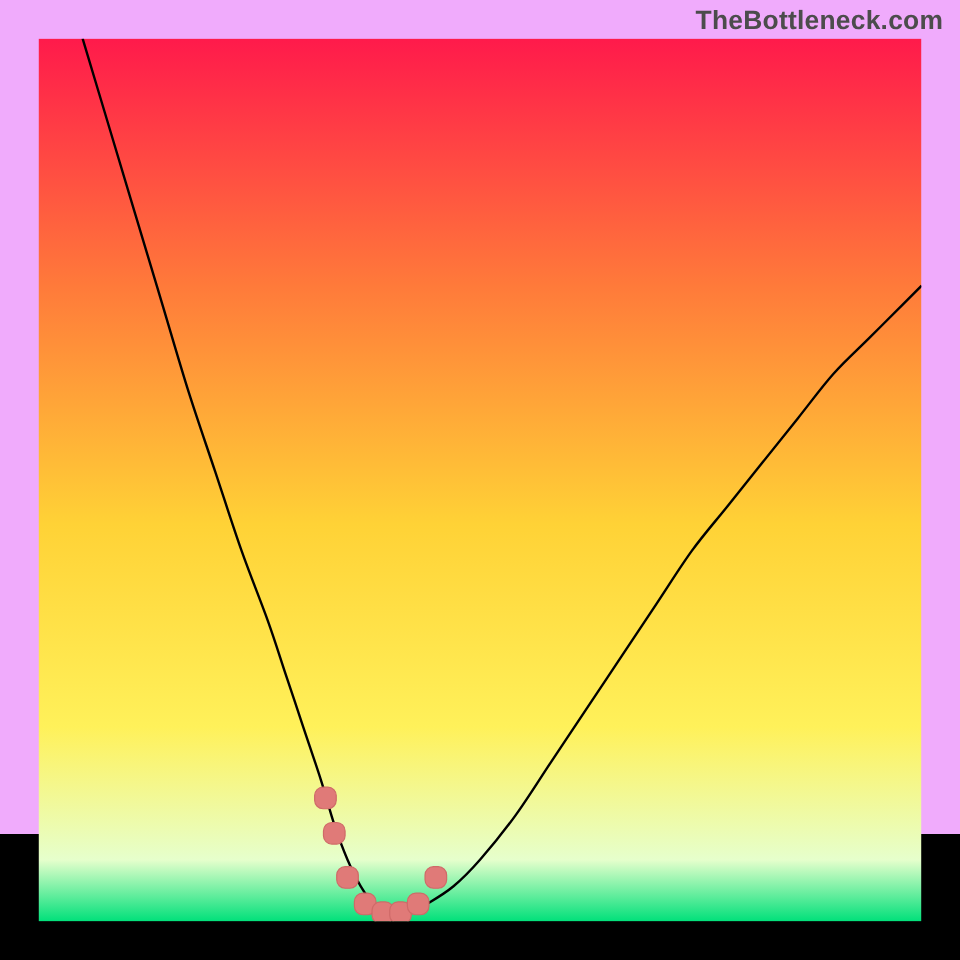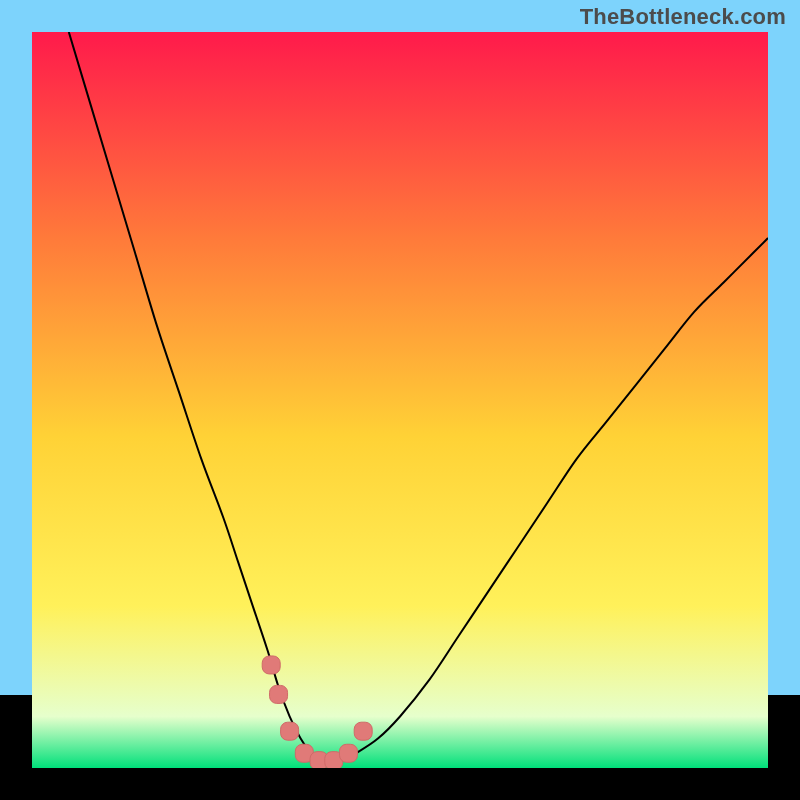--- a/index.html
+++ b/index.html
@@ -10,21 +10,21 @@
     overflow: hidden;
     background: #000000;
     font-family: Arial, Helvetica, sans-serif;
   }
   .frame {
     position: absolute;
     top: 0;
     left: 0;
     width: 800px;
     height: 695px;
-    background: #7dd3fc;
+    background: #f0abfc;
   }
   .plot-area {
     position: absolute;
     top: 32px;
     left: 32px;
     width: 736px;
     height: 736px;
     overflow: hidden;
   }
   .watermark {

